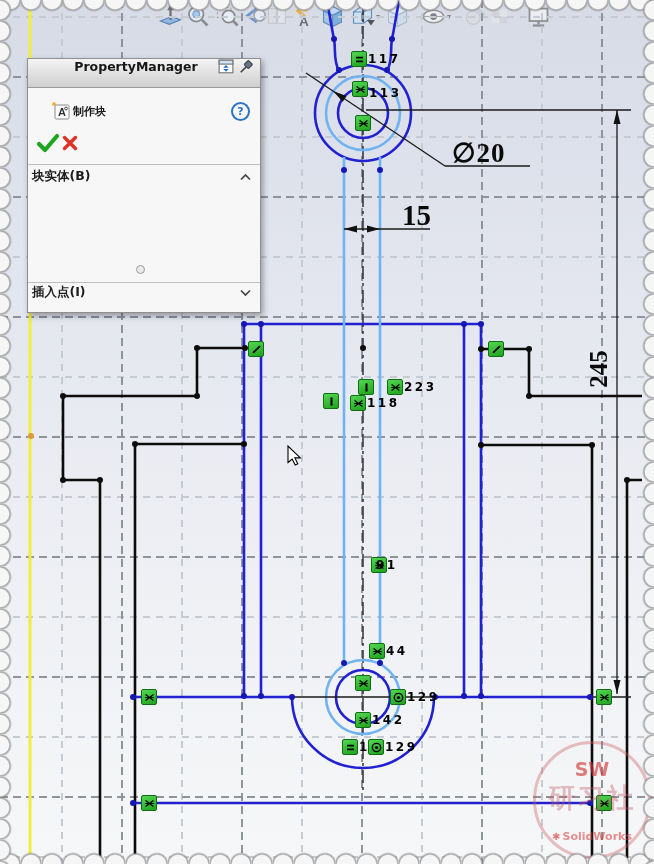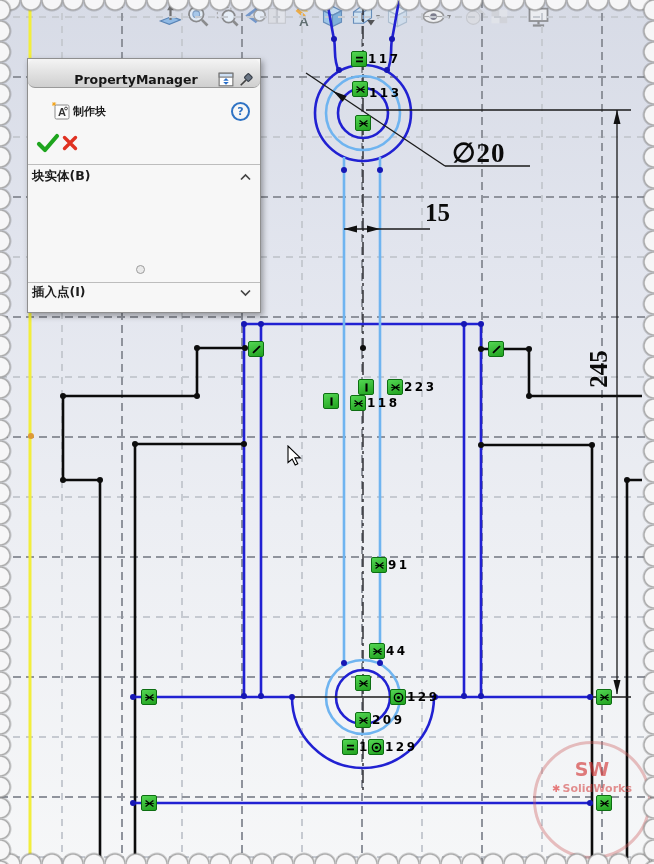--- a/index.html
+++ b/index.html
@@ -25,44 +25,44 @@
   
   .tbi{position:absolute;top:3px;width:27px;height:27px;opacity:.8;z-index:1;}
   .tbi svg{width:100%;height:100%;}
   .tbi.gray{opacity:.4;}
   .tbc{position:absolute;top:12px;font-size:8px;color:#555;opacity:.65;z-index:1;}
   
   #sketch{position:absolute;left:0;top:0;z-index:2;}
   
   .dim{position:absolute;z-index:5;color:#0a0a0a;font-family:"Liberation Serif","DejaVu Serif",serif;font-weight:600;}
   #dim-d30{left:452px;top:137px;font-size:27px;letter-spacing:1px;}
-  #dim-15{left:402px;top:199px;font-size:25px;margin-left:23px;}
+  #dim-15{left:402px;top:199px;font-size:29px;}
   #dim-245{left:576px;top:355px;width:46px;height:28px;font-size:25px;text-align:center;
     transform:rotate(-90deg);transform-origin:center;}
   
   #markers{position:absolute;left:0;top:0;z-index:6;}
   .marker{position:absolute;width:16px;height:16px;box-sizing:border-box;
     background:linear-gradient(160deg,#53d653,#21a21f);border:1px solid #0d6e12;border-radius:2px;
     display:flex;align-items:center;justify-content:center;}
   .marker svg{width:13px;height:13px;}
   .mlabel{position:absolute;font-size:12px;font-weight:bold;color:#000;letter-spacing:2.5px;
     white-space:nowrap;font-family:"DejaVu Sans",sans-serif;}
   
   #watermark{position:absolute;left:533px;top:741px;width:118px;height:118px;z-index:7;
     border:3px solid rgba(205,95,95,.38);border-radius:50%;box-sizing:border-box;text-align:center;}
   #wm-1{margin-top:14px;font-size:19px;font-weight:bold;color:rgba(210,55,55,.65);}
   #wm-2{margin-top:0;font-size:27px;font-weight:bold;letter-spacing:2px;color:rgba(195,85,100,.38);}
-  #wm-3{margin-top:2px;font-size:11px;font-weight:bold;color:rgba(210,55,55,.55);}
+  #wm-3{margin-top:14px;font-size:11px;font-weight:bold;color:rgba(210,55,55,.55);}
   #wm-3 .wm-ico{color:rgba(220,40,40,.6);font-size:10px;margin-right:2px;}
   
   #pm{position:absolute;left:27px;top:58px;width:234px;height:255px;z-index:20;
     background:#f7f7f7;border:1px solid #8f8f8f;box-sizing:border-box;
     box-shadow:2px 3px 6px rgba(0,0,0,.35);font-size:12.5px;color:#1a1a1a;}
   #pm-titlebar{height:28px;background:linear-gradient(#f4f4f4,#cfcfcf);border-bottom:1px solid #9a9a9a;
-    display:flex;align-items:flex-end;border-radius:7px;}
+    display:flex;align-items:flex-start;}
   #pm-title{flex:1;text-align:center;font-weight:bold;font-size:12.5px;color:#161616;padding-left:26px;}
   .pm-tico{width:16px;height:15px;margin-right:5px;display:inline-flex;}
   #pm-cmdrow{position:relative;height:34px;margin-top:8px;}
   #pm-cmdicon{position:absolute;left:23px;top:5px;}
   #pm-cmdlabel{position:absolute;left:45px;top:8px;font-weight:bold;font-size:11px;}
   #pm-help{position:absolute;right:10px;top:6px;width:15px;height:15px;border:2px solid #2f73c4;border-radius:50%;
     color:#2f73c4;font-weight:bold;font-size:11px;line-height:15px;text-align:center;}
   #pm-okrow{position:relative;height:30px;}
   #pm-ok{position:absolute;left:8px;top:2px;}
   #pm-cancel{position:absolute;left:33px;top:4px;}
@@ -348,21 +348,21 @@
           <path d="M2.5 7.5 h10" stroke="#000" stroke-width="1"></path>
         </svg>
       </div>
       <span class="mlabel" style="left: 367px; top: 396px;">118</span>
       <div class="marker" style="left: 371px; top: 557px;">
         <svg viewBox="0 0 15 15">
           <path d="M3 4 l9 7 M12 4 l-9 7" stroke="#000" stroke-width="1.4"></path>
           <path d="M2.5 7.5 h10" stroke="#000" stroke-width="1"></path>
         </svg>
       </div>
-      <span class="mlabel" style="left: 388px; top: 558px;">91</span>
+      <span class="mlabel" style="left: 376px; top: 558px;">91</span>
       <div class="marker" style="left: 369px; top: 643px;">
         <svg viewBox="0 0 15 15">
           <path d="M3 4 l9 7 M12 4 l-9 7" stroke="#000" stroke-width="1.4"></path>
           <path d="M2.5 7.5 h10" stroke="#000" stroke-width="1"></path>
         </svg>
       </div>
       <span class="mlabel" style="left: 386px; top: 644px;">44</span>
       <div class="marker" style="left: 355px; top: 675px;">
         <svg viewBox="0 0 15 15">
           <path d="M3 4 l9 7 M12 4 l-9 7" stroke="#000" stroke-width="1.4"></path>
@@ -375,21 +375,21 @@
           <circle cx="7.5" cy="7.5" r="1.8" fill="#000"></circle>
         </svg>
       </div>
       <span class="mlabel" style="left: 407px; top: 690px;">129</span>
       <div class="marker" style="left: 355px; top: 712px;">
         <svg viewBox="0 0 15 15">
           <path d="M3 4 l9 7 M12 4 l-9 7" stroke="#000" stroke-width="1.4"></path>
           <path d="M2.5 7.5 h10" stroke="#000" stroke-width="1"></path>
         </svg>
       </div>
-      <span class="mlabel" style="left: 372px; top: 713px;">209</span>
+      <span class="mlabel" style="left: 372px; top: 713px;">142</span>
       <div class="marker" style="left: 342px; top: 739px;">
         <svg viewBox="0 0 15 15">
           <path d="M3.5 5.3 h8 M3.5 9.7 h8" stroke="#000" stroke-width="2.1"></path>
         </svg>
       </div>
       <span class="mlabel" style="left: 359px; top: 740px;">11</span>
       <div class="marker" style="left: 368px; top: 739px;">
         <svg viewBox="0 0 15 15">
           <circle cx="7.5" cy="7.5" r="4.8" fill="none" stroke="#000" stroke-width="1.6"></circle>
           <circle cx="7.5" cy="7.5" r="1.8" fill="#000"></circle>
@@ -417,20 +417,21 @@
       <div class="marker" style="left: 596px; top: 795px;">
         <svg viewBox="0 0 15 15">
           <path d="M3 4 l9 7 M12 4 l-9 7" stroke="#000" stroke-width="1.4"></path>
           <path d="M2.5 7.5 h10" stroke="#000" stroke-width="1"></path>
         </svg>
       </div>
     </div>
 
   <div id="watermark">
     <div id="wm-1">SW</div>
+    <div id="wm-2">研习社</div>
     <div id="wm-3"><span class="wm-ico">✱</span><span>SolidWorks</span></div>
   </div>
 
   <div id="pm">
     <div id="pm-titlebar">
       <span id="pm-title">PropertyManager</span>
       <span class="pm-tico">
           <svg viewBox="0 0 14 13">
             <rect x="1" y="1" width="12" height="11" fill="#fff" stroke="#777"></rect>
             <rect x="1" y="1" width="12" height="3.4" fill="#cfe0f4" stroke="#777"></rect>

